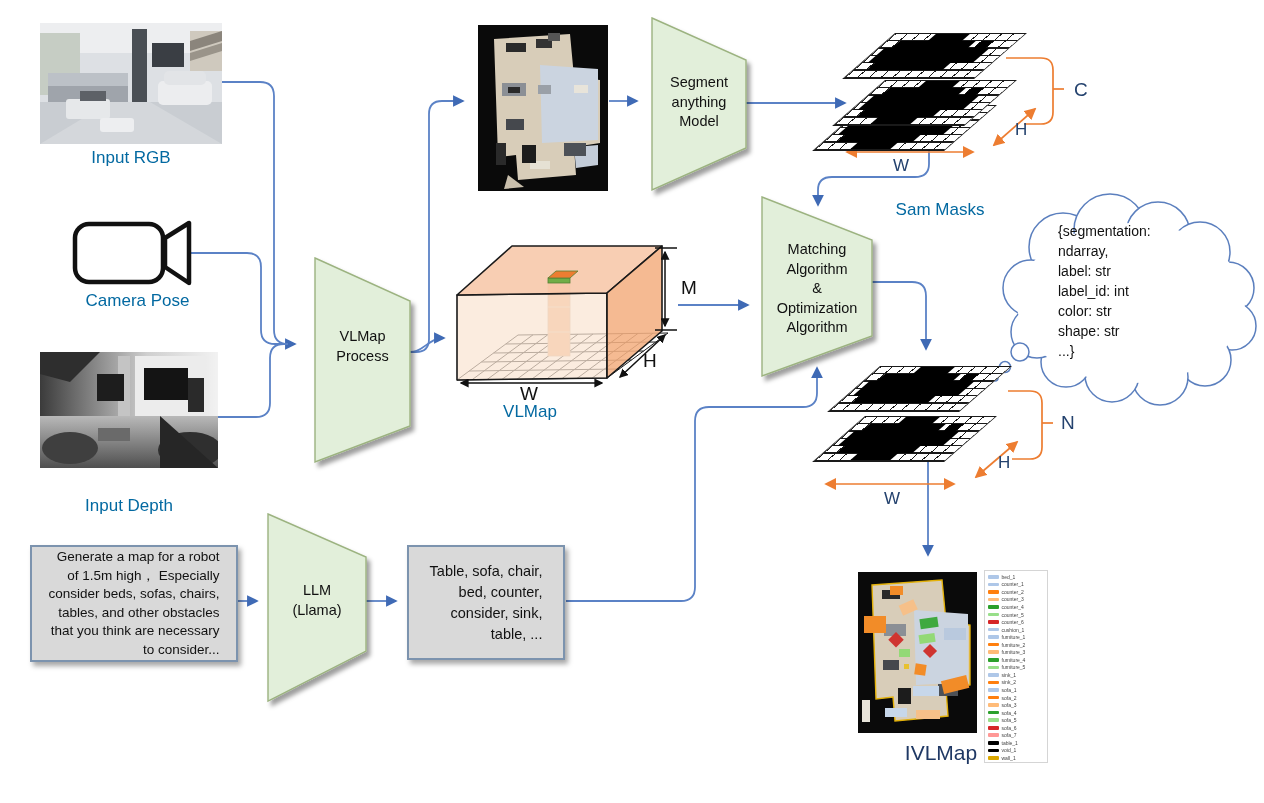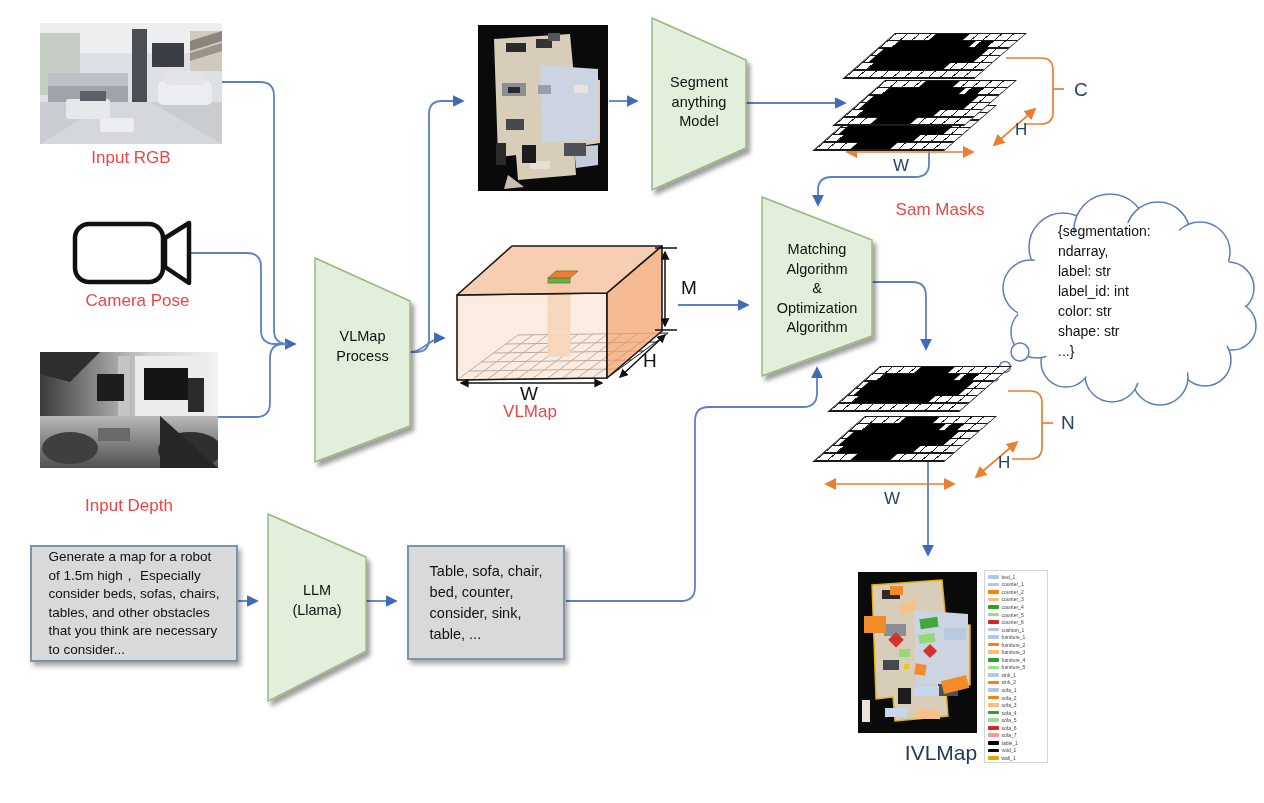--- a/index.html
+++ b/index.html
@@ -1,25 +1,25 @@
 <!DOCTYPE html>
 <html><head>
 <meta charset="utf-8">
 <style>
   html,body{margin:0;padding:0;background:#fff;}
   #canvas{position:relative;width:1264px;height:803px;background:#fff;overflow:hidden;
           font-family:"Liberation Sans",sans-serif;color:#1a1a1a;}
   .abs{position:absolute;}
-  .caption{position:absolute;text-align:center;font-size:17px;color:#ef4444;}
+  .caption{position:absolute;text-align:center;font-size:17px;color:#0369a1;}
   .pre{white-space:pre-line;}
   .node-text{position:absolute;text-align:center;font-size:14.5px;line-height:19.5px;color:#111;}
   .graybox{position:absolute;background:#D9D9D9;border:2px solid #7C93AE;
            box-shadow:3px 4px 5px rgba(0,0,0,.35);box-sizing:border-box;
            display:flex;align-items:center;justify-content:center;
-           text-align:left;font-size:13.5px;line-height:18.5px;color:#111;}
+           text-align:right;font-size:13.5px;line-height:18.5px;color:#111;}
   .dim{position:absolute;font-size:17px;color:#24426e;}
   .dimk{position:absolute;font-size:19px;color:#111;}
   
   .maskwrap{position:absolute;}
   .mask{position:absolute;width:130px;height:44px;background:#fff;border:1.4px solid #1a1a1a;
         transform:skewX(-49deg);transform-origin:0 0;
         background-image:repeating-linear-gradient(0deg,#1a1a1a 0 1.3px,transparent 1.3px 7.33px),
                          repeating-linear-gradient(90deg,#1a1a1a 0 1.3px,transparent 1.3px 11.8px);
         overflow:hidden;}
   .mask .b{position:absolute;background:#000;}

